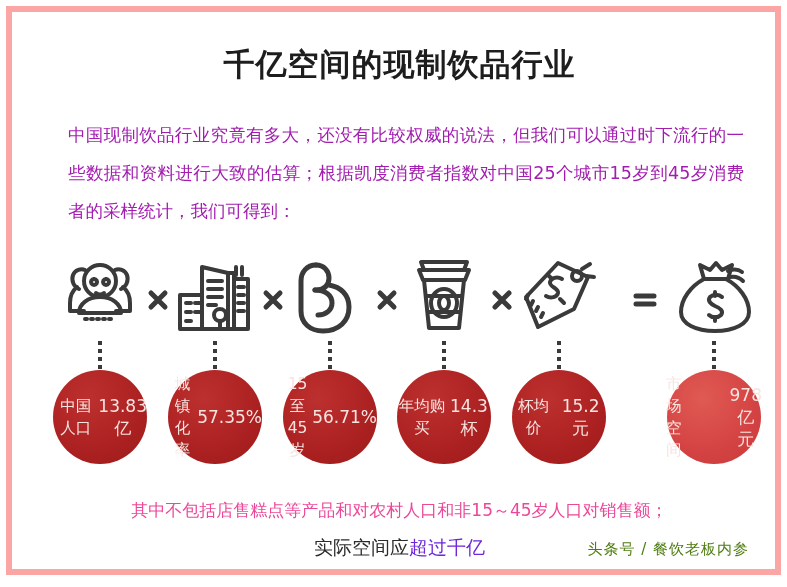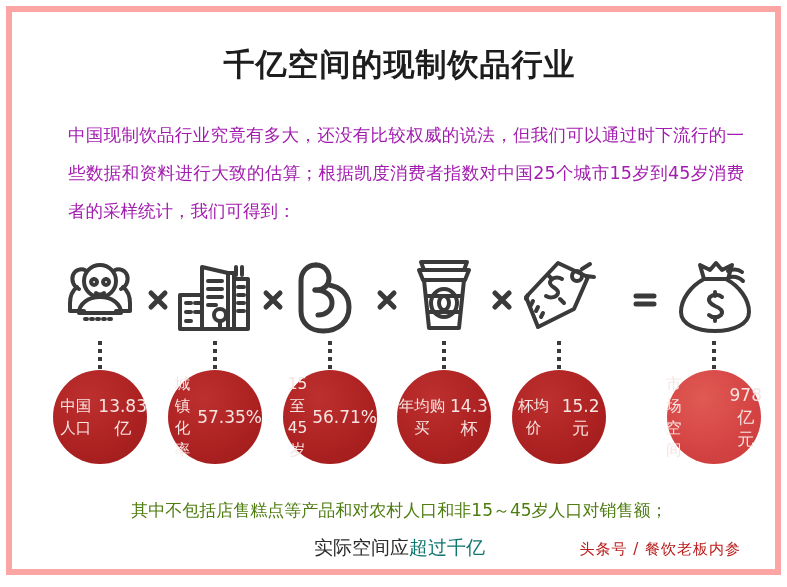--- a/index.html
+++ b/index.html
@@ -113,38 +113,38 @@
     background: radial-gradient(circle at 38% 30%, #e05a53 0%, #d44343 60%, #c93a39 100%);
   }
   
   #note1 {
     position: absolute;
     left: 0;
     top: 487px;
     width: 775px;
     text-align: center;
     font-size: 17px;
-    color: #4d7c0f;
+    color: #ec4899;
   }
   #note2 {
     position: absolute;
     left: 0;
     top: 523px;
     width: 775px;
     text-align: center;
     font-size: 19px;
     color: #2b2b2b;
   }
-  #note2 .hl { color: #0f766e; }
+  #note2 .hl { color: #6d28d9; }
   #watermark {
     position: absolute;
-    right: 34px;
+    right: 26px;
     bottom: 10px;
     font-size: 15px;
-    color: #b91c1c;
+    color: #4d7c0f;
     letter-spacing: 1px;
   }
 </style>
 </head>
 <body>
 
 <div id="card">
 
   <div id="title">千亿空间的现制饮品行业</div>
 

